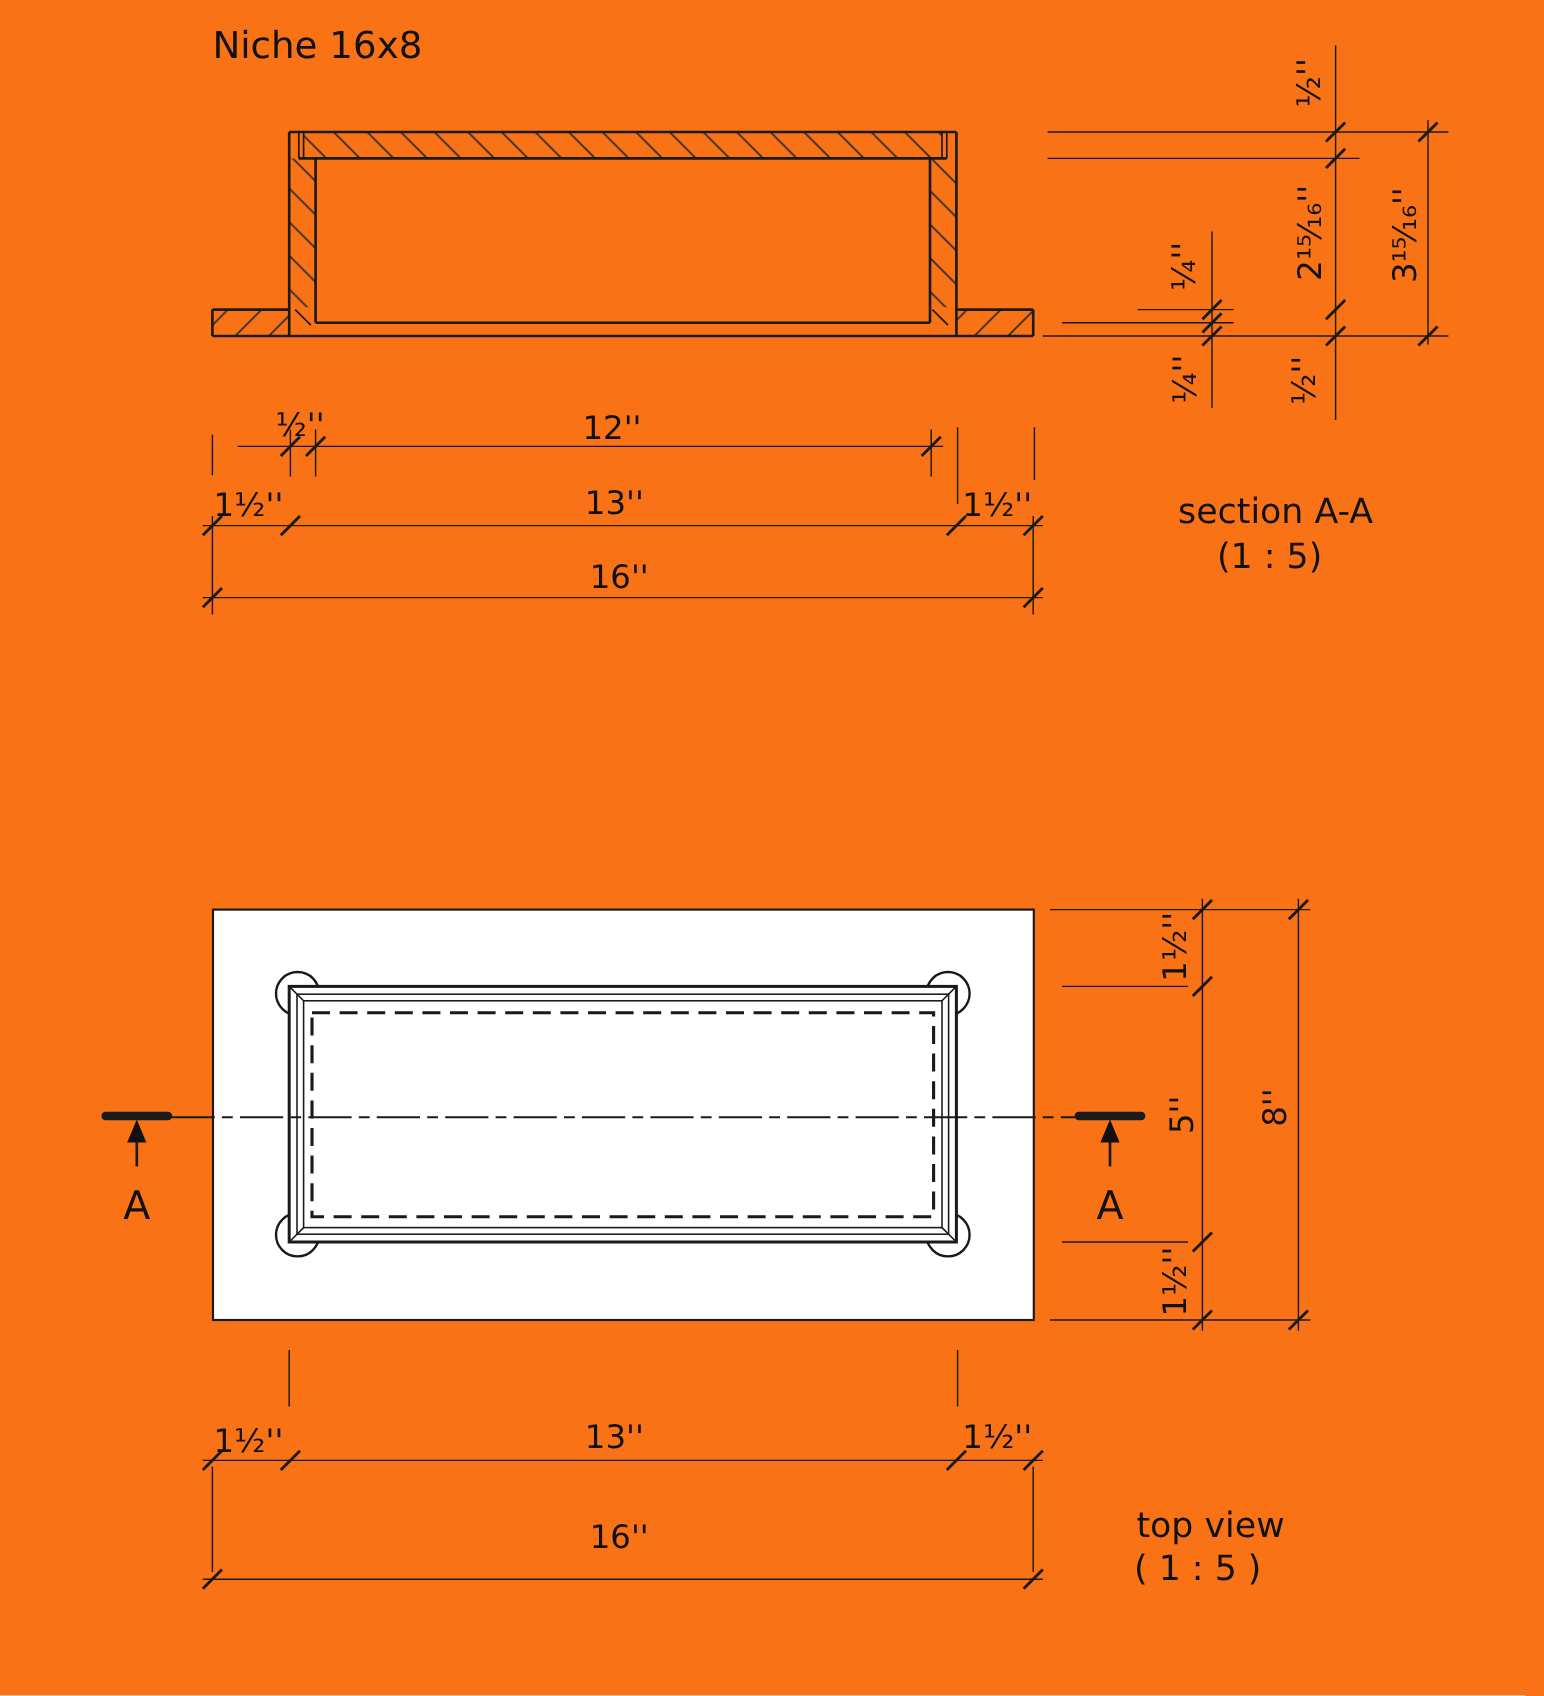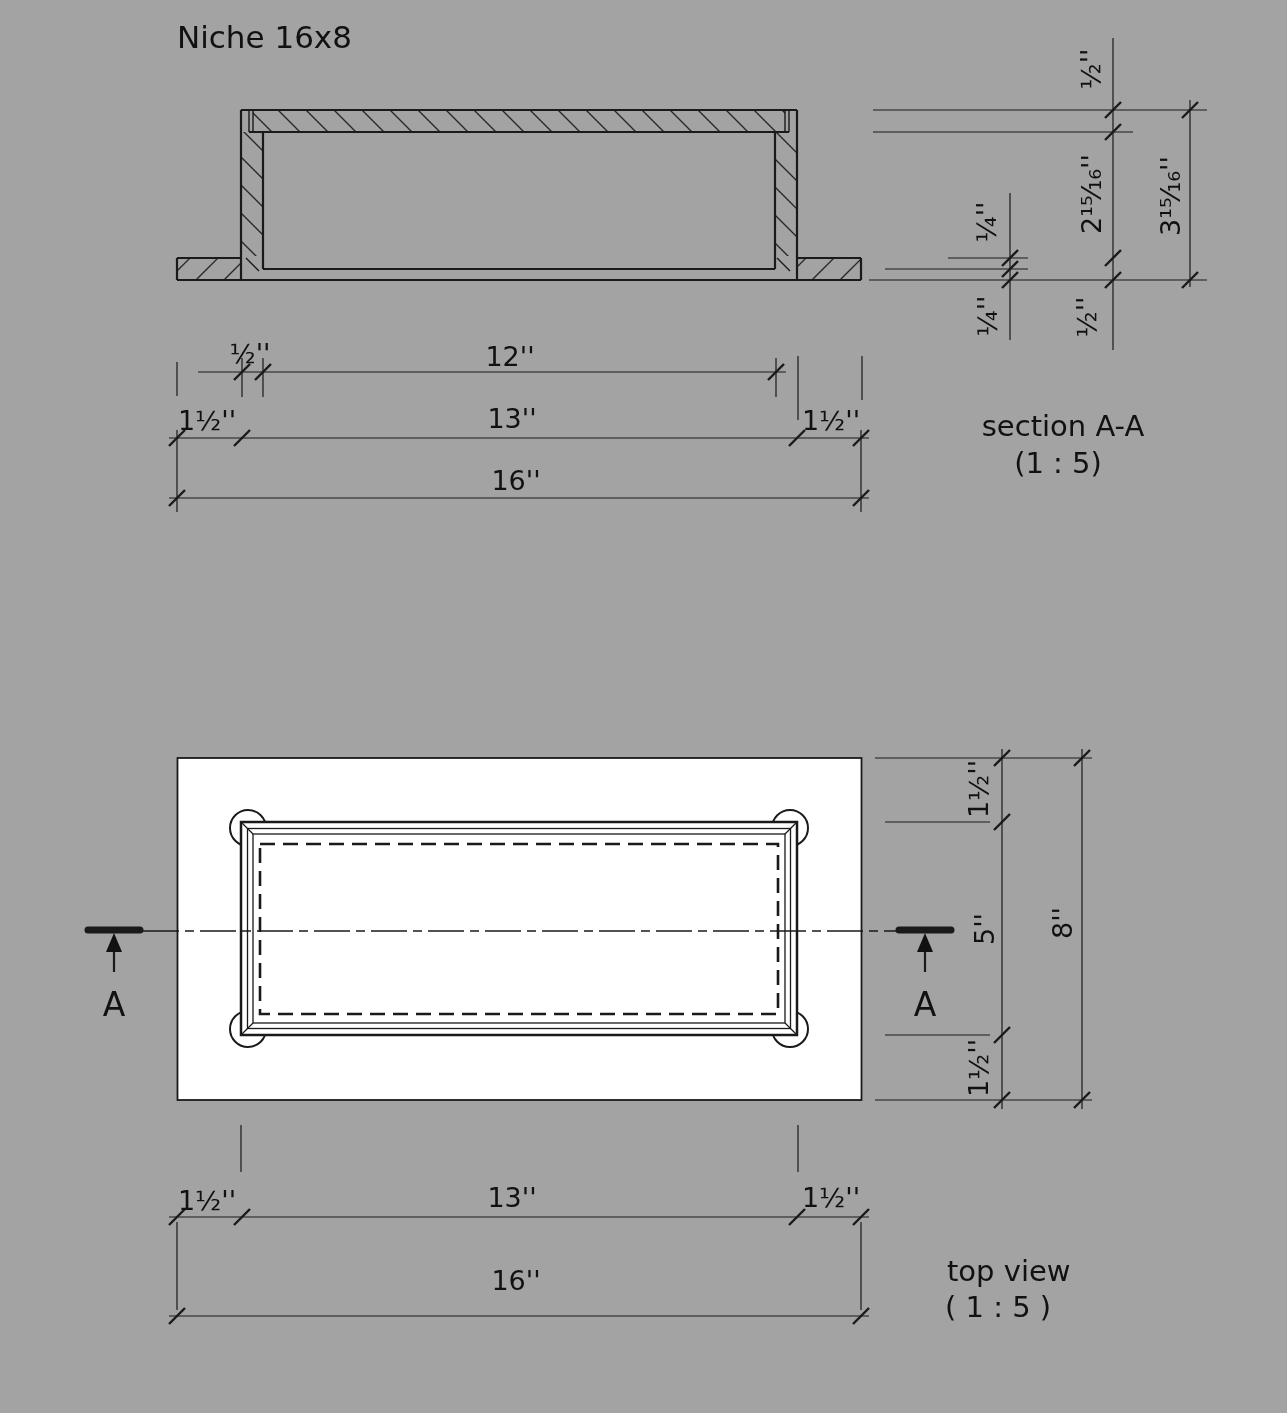--- a/index.html
+++ b/index.html
@@ -1,16 +1,16 @@
 <!DOCTYPE html>
 <html><head>
 <meta charset="utf-8">
 <style>
   html,body{margin:0;padding:0;background:#fff;}
-  .page{position:relative;width:1287px;height:1413px;background:#a3a3a3;overflow:hidden;
+  .page{position:relative;width:1287px;height:1413px;background:#f97316;overflow:hidden;
         font-family:"DejaVu Sans",sans-serif;}
   svg text{fill:#111;font-family:"DejaVu Sans",sans-serif;}
   .lab{font-size:27px;}
   .cap{font-size:29px;}
   .ttl{font-size:31px;}
   .mark{font-size:33px;}
 </style>
 </head>
 <body>
 

